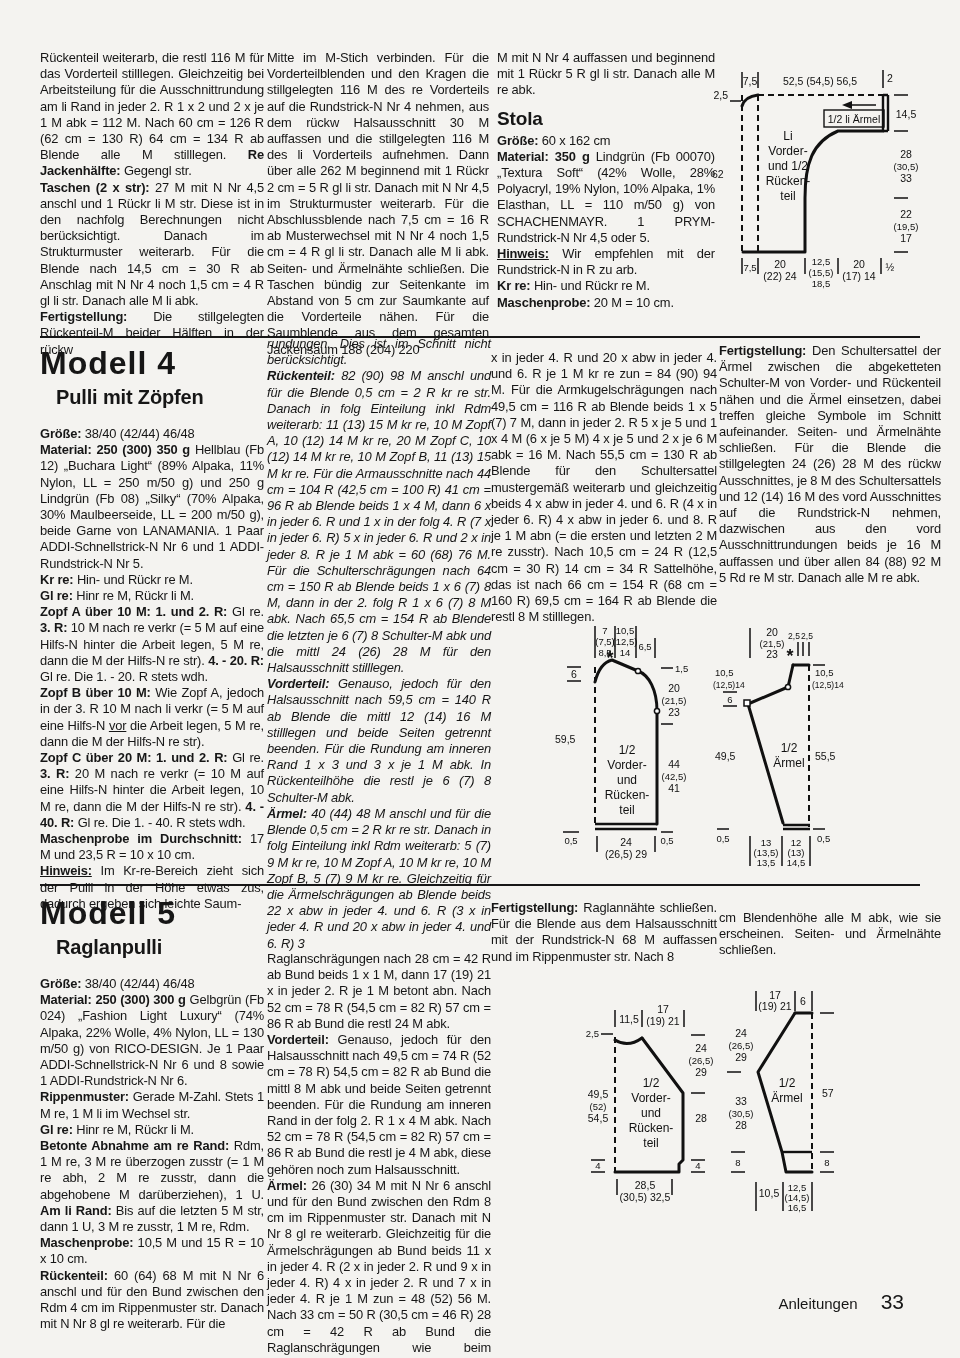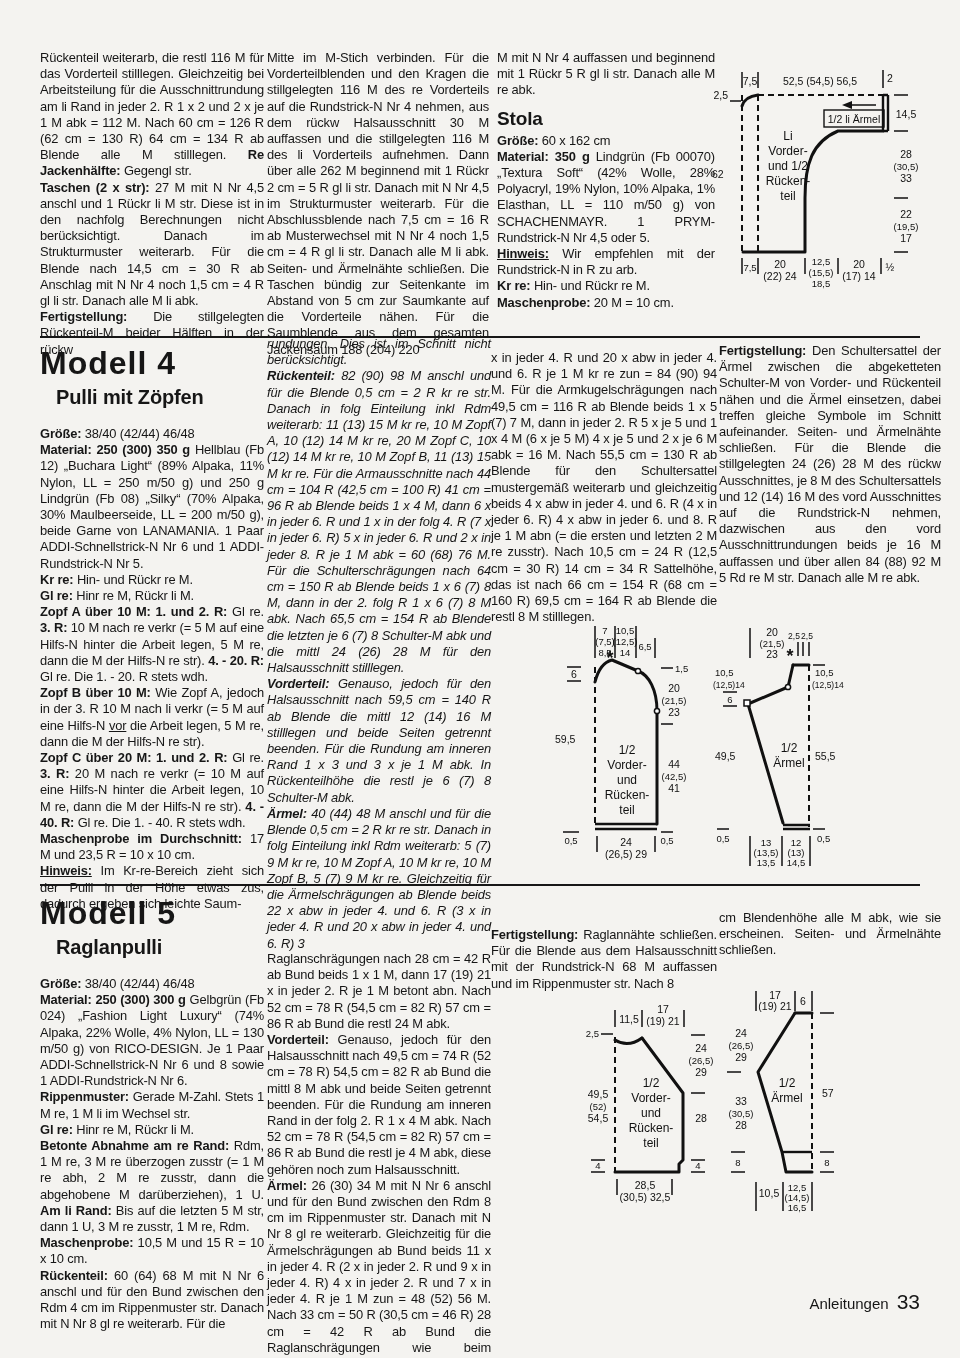--- a/index.html
+++ b/index.html
@@ -17,21 +17,21 @@
   .svgbox{position:absolute;}
   svg text{font-family:"Liberation Sans",sans-serif;fill:#111;}
   .t8{font-size:8.5px;} .t9{font-size:9.5px;} .t10{font-size:10.5px;} .t11{font-size:12px;}
   .mid{text-anchor:middle;} .end{text-anchor:end;}
   .ln{stroke:#111;stroke-width:3;fill:none;stroke-linejoin:round;stroke-linecap:round;}
   .ln2{stroke:#111;stroke-width:2.4;fill:none;stroke-linejoin:round;}
   .dash{stroke:#111;stroke-width:2;fill:none;stroke-dasharray:6 4;}
   .tick{stroke:#111;stroke-width:1.5;fill:none;}
   .mk{fill:#fff;stroke:#111;stroke-width:1.5;}
   .star{font-size:18px;font-weight:bold;}
-  .footer{position:absolute;top:1290px;right:40px;display:flex;align-items:baseline;gap:8px;}
+  .footer{position:absolute;top:1290px;right:56px;display:flex;align-items:baseline;gap:23px;}
   .footer .fl{font-size:15px;}
   .footer .fp{font-size:21px;}
 </style>
 </head>
 <body>
 
 <div class="col" style="left:40px;top:50px;width:224px;">
   <p><span>Rückenteil weiterarb, die restl 116 M für das Vorderteil stilllegen. Gleichzeitig bei Arbeitsteilung für die Ausschnittrundung am li Rand in jeder 2. R 1 x 2 und 2 x je 1 M abk = 112 M. Nach 60 cm = 126 R (62 cm = 130 R) 64 cm = 134 R ab Blende alle M stilllegen.</span>
      <b class="lead">Re Jackenhälfte:</b> <span>Gegengl str.</span></p>
   <p><b class="lead">Taschen (2 x str):</b> <span>27 M mit N Nr 4,5 anschl und 1 Rückr li M str. Diese ist in den nachfolg Berechnungen nicht berücksichtigt. Danach im Strukturmuster weiterarb. Für die Blende nach 14,5 cm = 30 R ab Anschlag mit N Nr 4 noch 1,5 cm = 4 R gl li str. Danach alle M li abk.</span></p>
@@ -241,21 +241,21 @@
   <p><b class="lead">Maschenprobe:</b> <span>10,5 M und 15 R = 10 x 10 cm.</span></p>
   <p><b class="lead">Rückenteil:</b> <span>60 (64) 68 M mit N Nr 6 anschl und für den Bund zwischen den Rdm 4 cm im Rippenmuster str. Danach mit N Nr 8 gl re weiterarb. Für die</span></p>
 </div>
 
 <div class="col" style="left:267px;top:951px;width:224px;">
   <p><span>Raglanschrägungen nach 28 cm = 42 R ab Bund beids 1 x 1 M, dann 17 (19) 21 x in jeder 2. R je 1 M betont abn. Nach 52 cm = 78 R (54,5 cm = 82 R) 57 cm = 86 R ab Bund die restl 24 M abk.</span></p>
   <p><b class="lead">Vorderteil:</b> <span>Genauso, jedoch für den Halsausschnitt nach 49,5 cm = 74 R (52 cm = 78 R) 54,5 cm = 82 R ab Bund die mittl 8 M abk und beide Seiten getrennt beenden. Für die Rundung am inneren Rand in der folg 2. R 1 x 4 M abk. Nach 52 cm = 78 R (54,5 cm = 82 R) 57 cm = 86 R ab Bund die restl je 4 M abk, diese gehören noch zum Halsausschnitt.</span></p>
   <p><b class="lead">Ärmel:</b> <span>26 (30) 34 M mit N Nr 6 anschl und für den Bund zwischen den Rdm 8 cm im Rippenmuster str. Danach mit N Nr 8 gl re weiterarb. Gleichzeitig für die Ärmelschrägungen ab Bund beids 11 x in jeder 4. R (2 x in jeder 2. R und 9 x in jeder 4. R) 4 x in jeder 2. R und 7 x in jeder 4. R je 1 M zun = 48 (52) 56 M. Nach 33 cm = 50 R (30,5 cm = 46 R) 28 cm = 42 R ab Bund die Raglanschrägungen wie beim Rückenteil arb. Nach 57 cm = 86 R ab Bund die restl 12 M abk.</span></p>
 </div>
 
-<div class="col" style="left:491px;top:900px;width:226px;margin-top:27px;">
+<div class="col" style="left:491px;top:900px;width:226px;">
   <p><b class="lead">Fertigstellung:</b> <span>Raglannähte schließen. Für die Blende aus dem Halsausschnitt mit der Rundstrick-N 68 M auffassen und im Rippenmuster str. Nach 8</span></p>
 </div>
 
 <div class="col" style="left:719px;top:900px;width:222px;margin-top:10px;">
   <p><span>cm Blendenhöhe alle M abk, wie sie erscheinen. Seiten- und Ärmelnähte schließen.</span></p>
 </div>
 
 <div class="svgbox" style="left:553px;top:985px;">
 <svg width="167" height="237" viewBox="0 0 167 237">
   <g>

